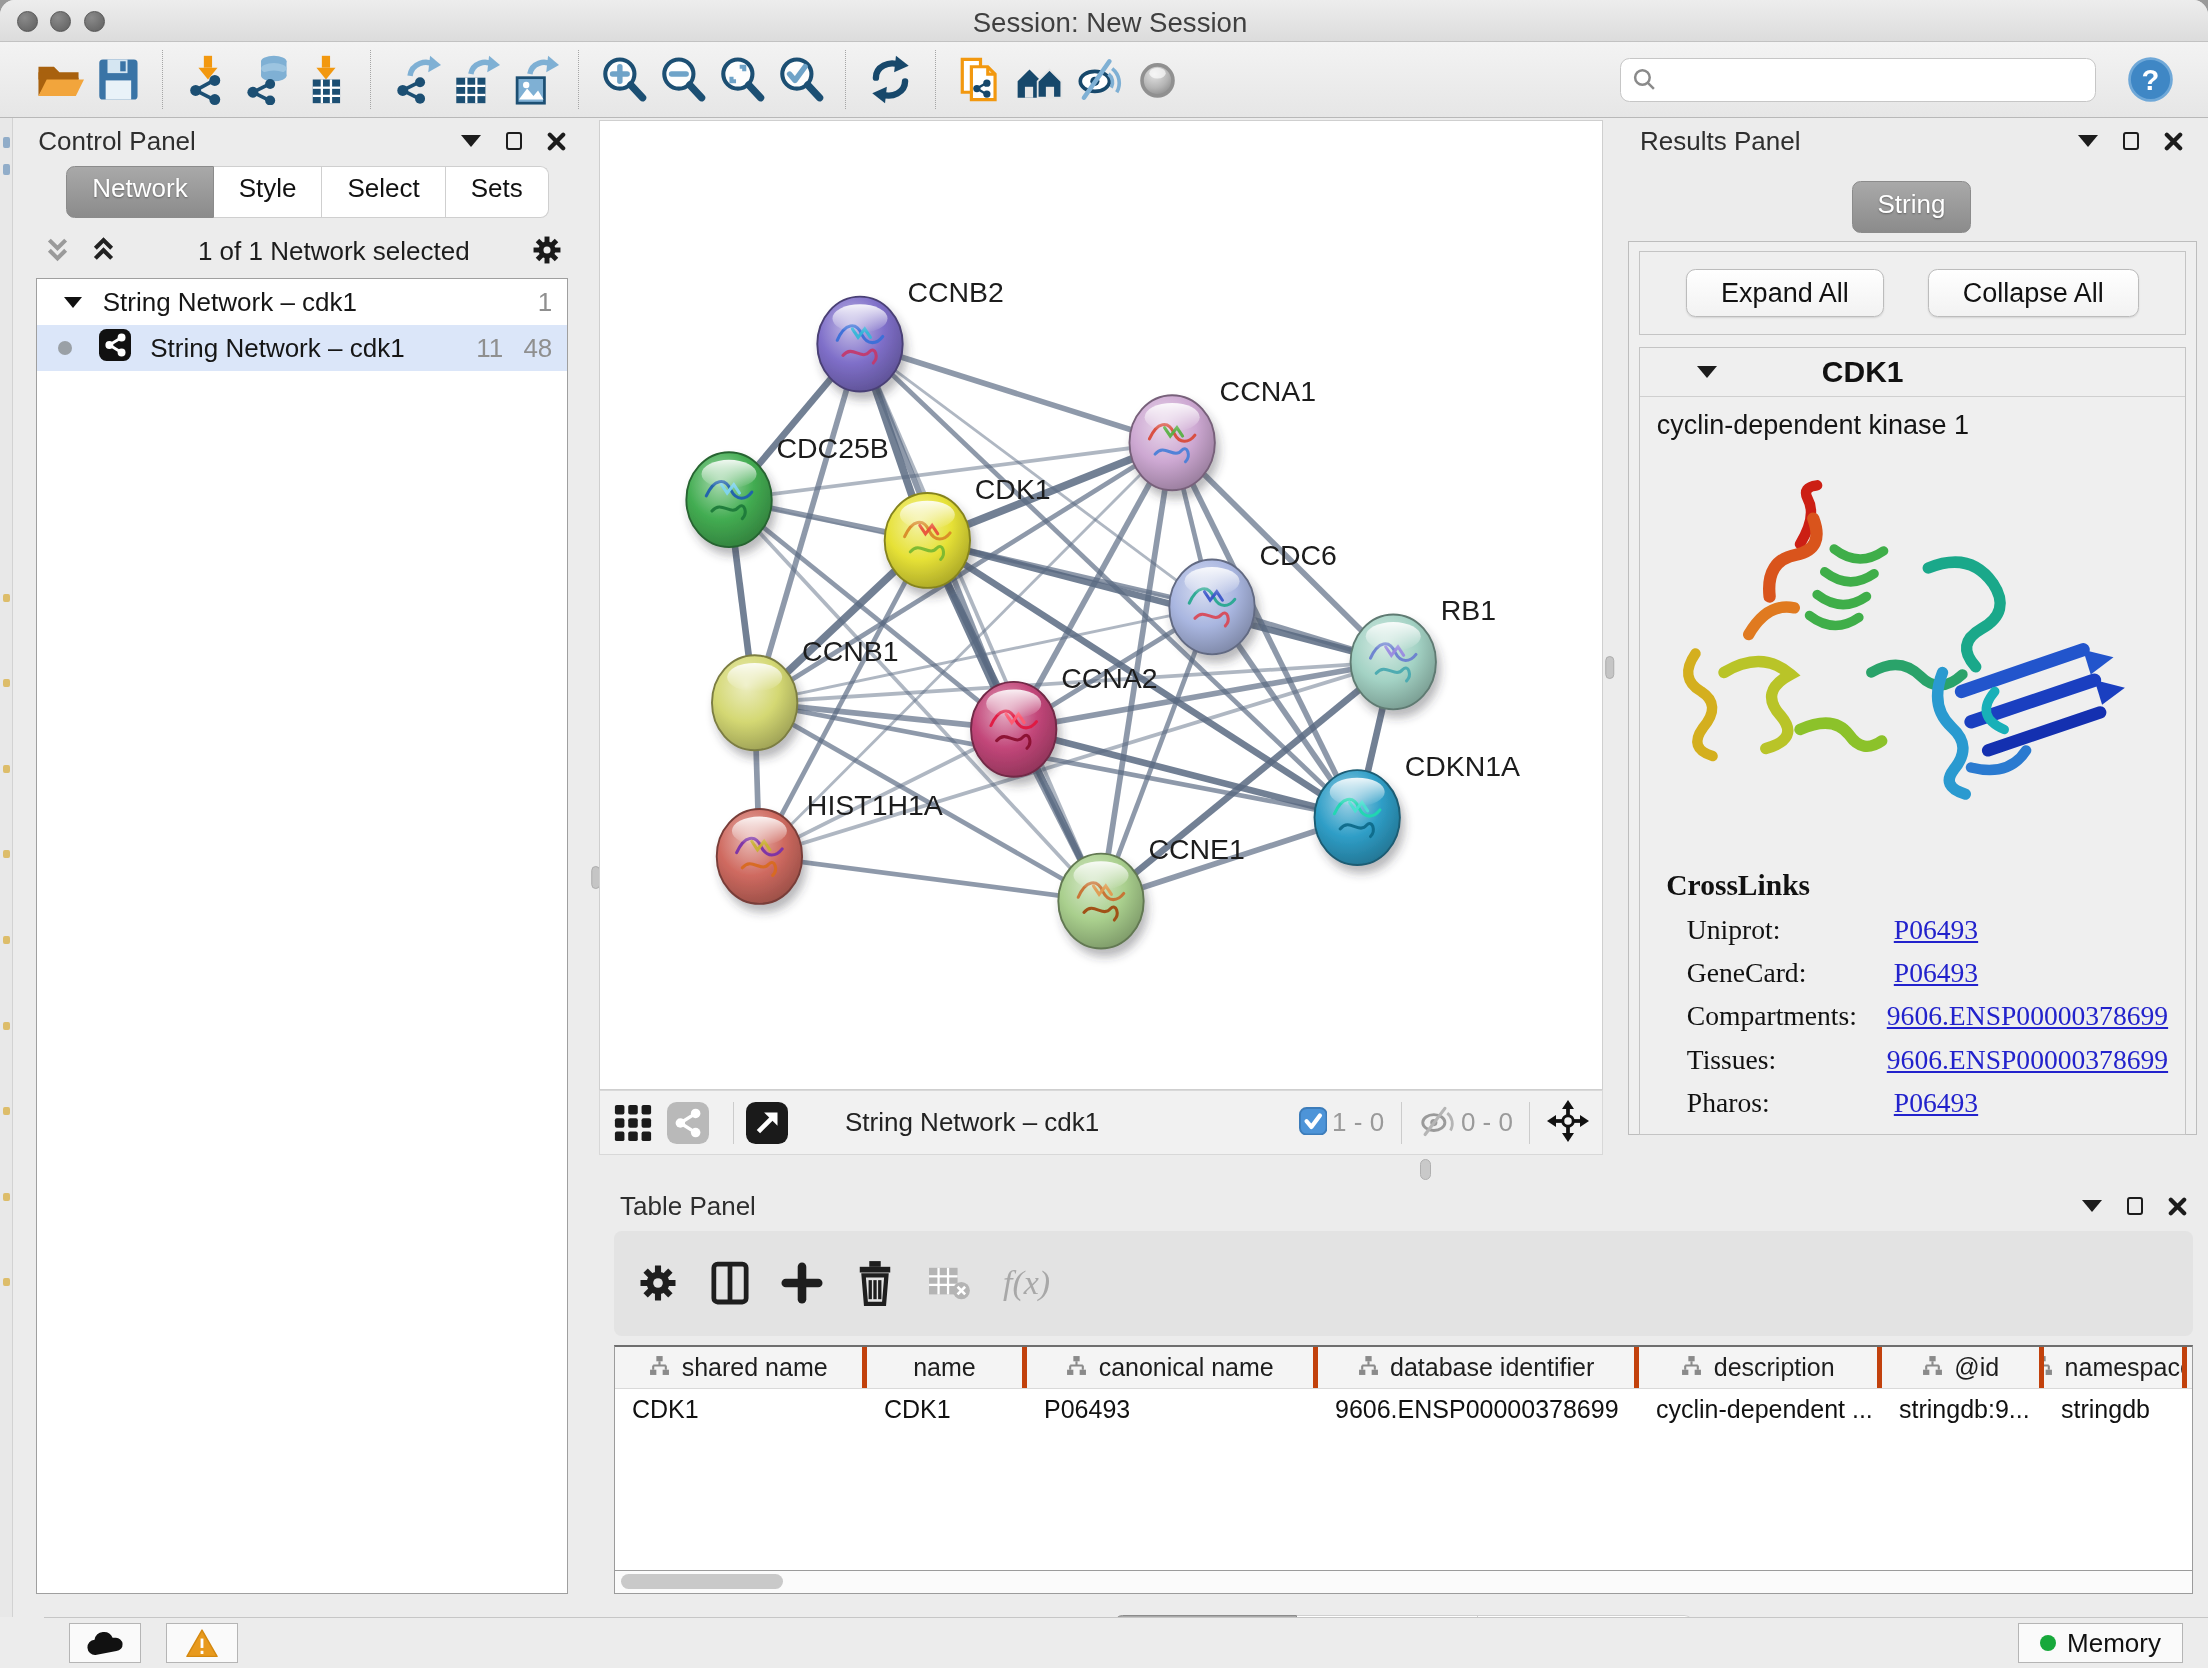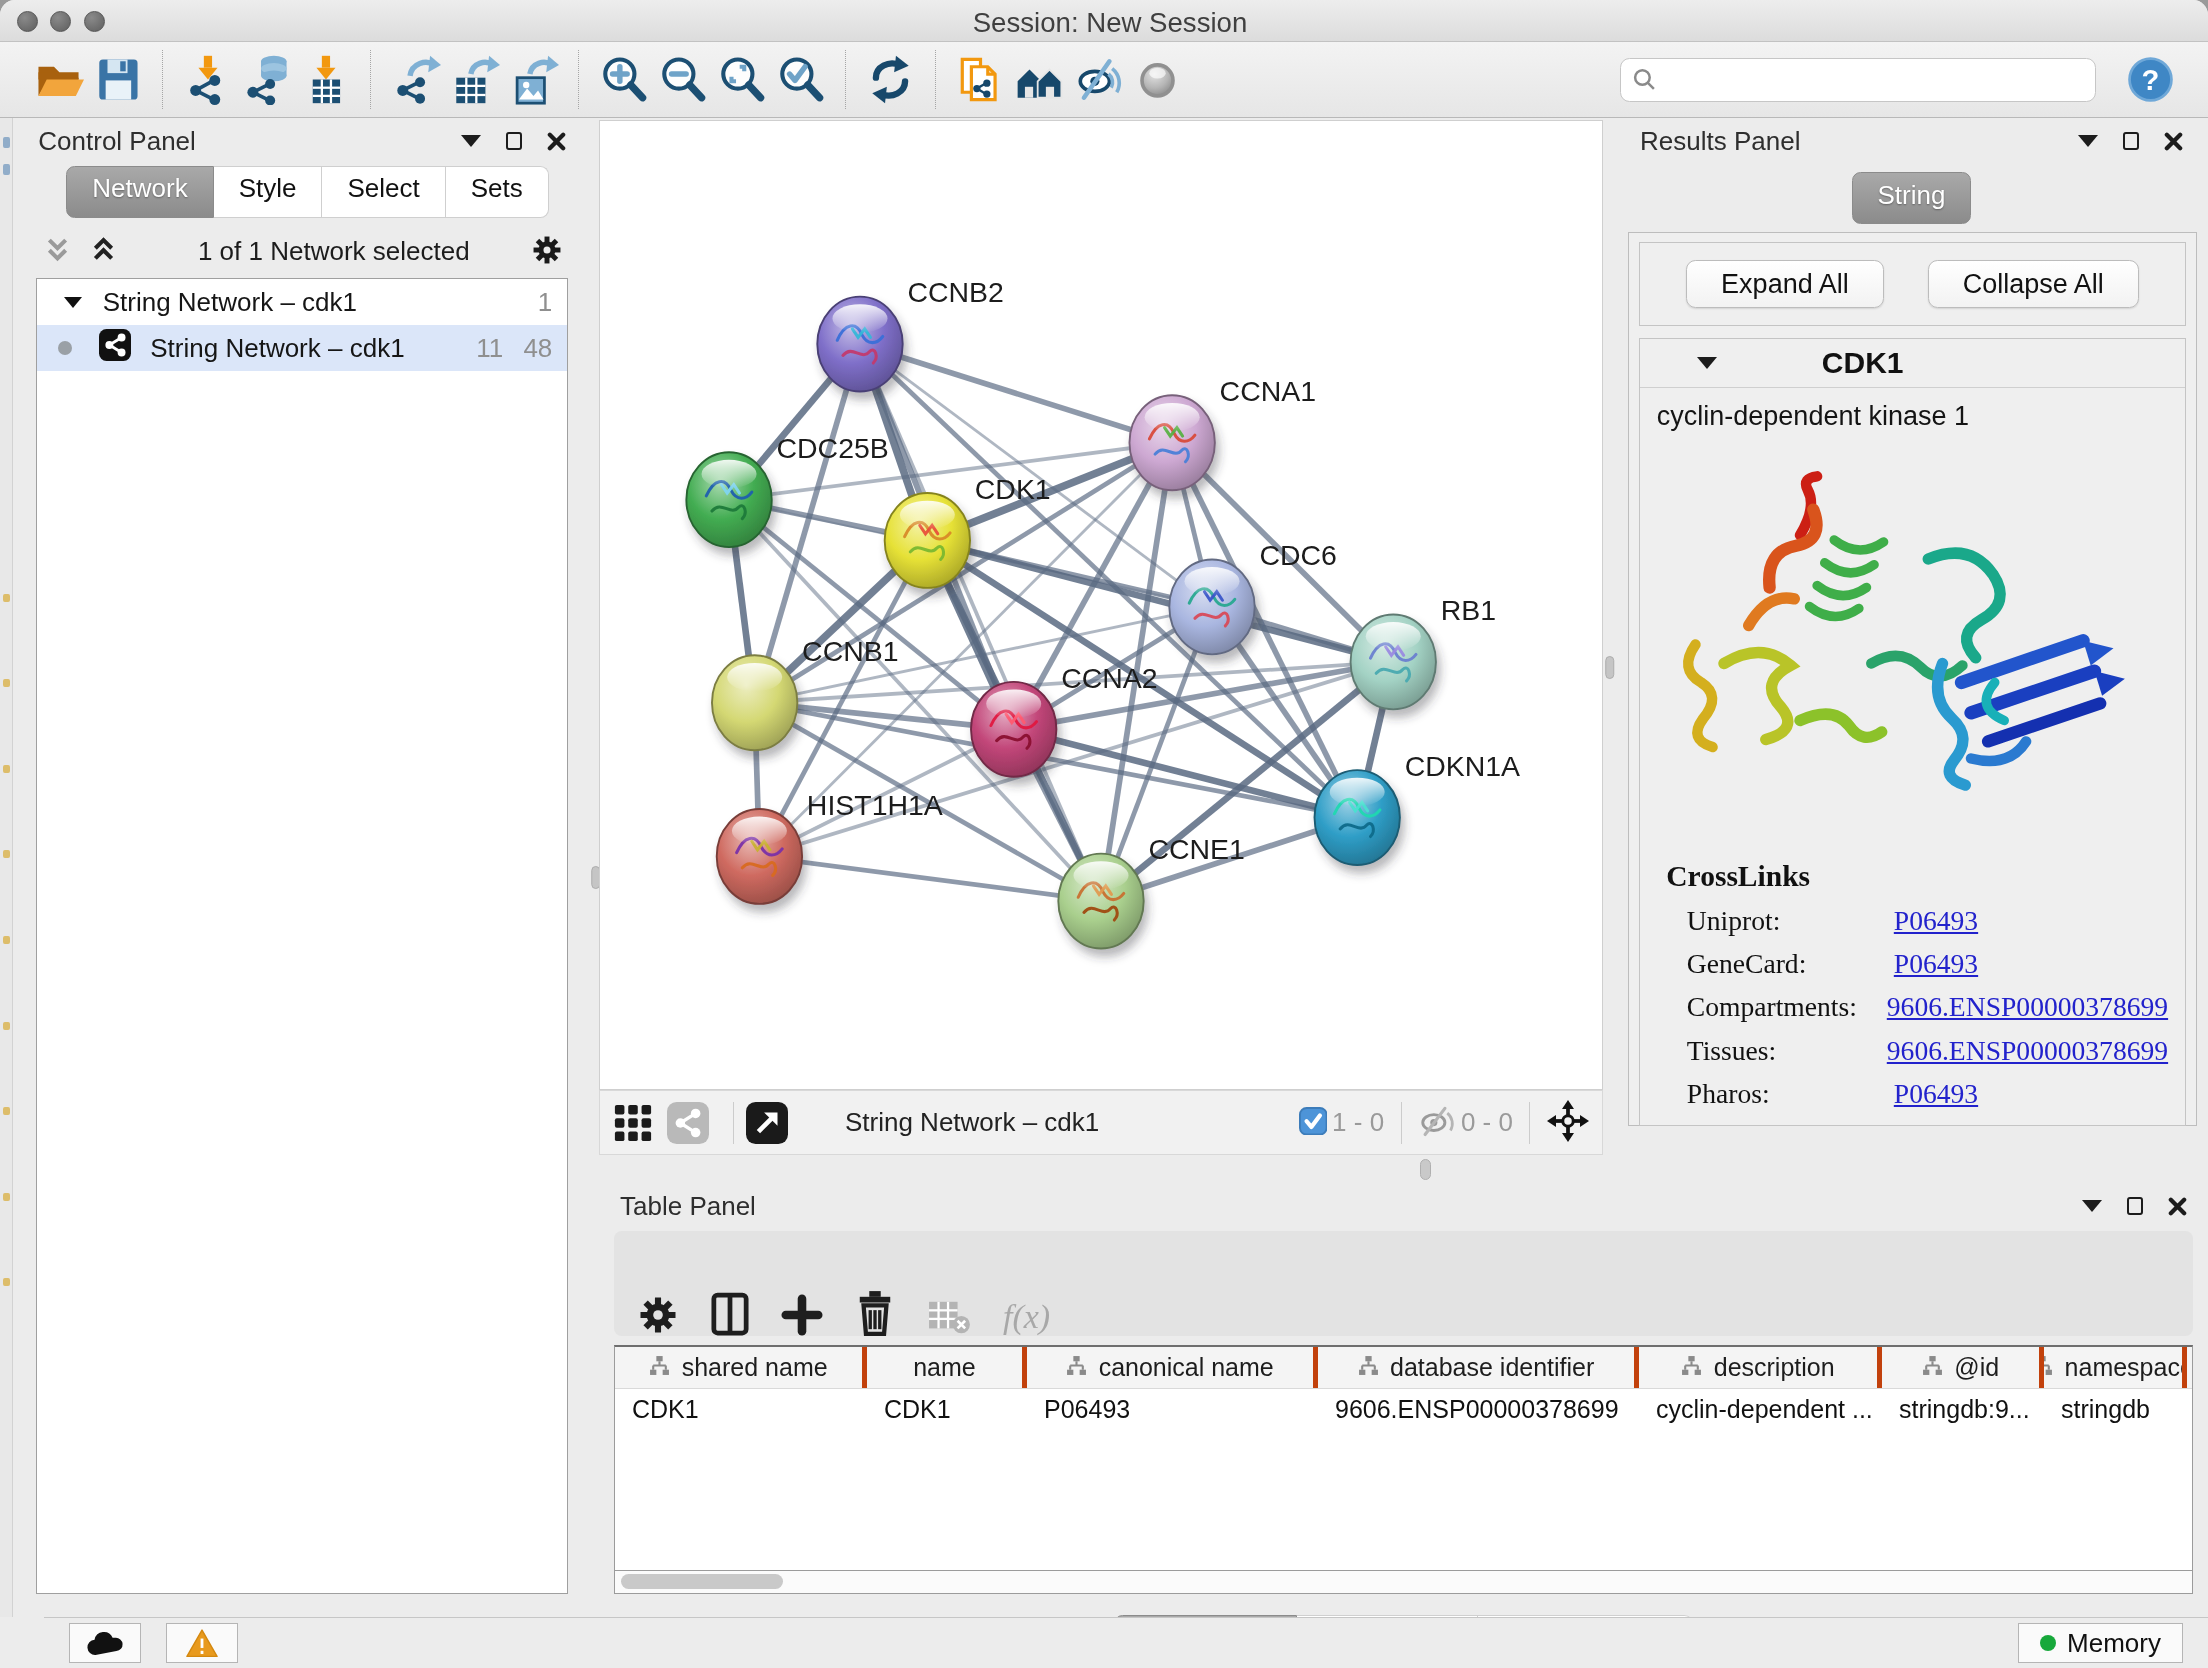--- a/index.html
+++ b/index.html
@@ -80,41 +80,41 @@
   .net-footer { position:absolute; left:599px; top:1090px; width:1004px; height:65px; background:#f1f1f1;
     border:1px solid #d8d8d8; display:flex; align-items:center; padding:0 13.3px; }
   .nf-btn { display:flex; align-items:center; justify-content:center; margin-right:13.3px; }
   .nf-sep { width:0; height:42px; border-left:1px solid #cccccc; margin:0 11.4px; }
   .nf-title { font-size:26px; color:#222; margin-left:44px; }
   .nf-right { margin-left:auto; display:flex; align-items:center; gap:5px; }
   .nf-count { font-size:26px; color:#9a9a9a; }
 
   
   .results { position:absolute; left:1615px; top:120px; right:0; height:1035px; background:#ececec; }
-  .res-tabwrap { display:flex; justify-content:center; margin-top:10px; }
+  .res-tabwrap { display:flex; justify-content:center; margin-top:19px; }
   .res-box { margin:7.6px 11.4px 0 13.3px; background:#efefef; border:1px solid #bdbdbd; height:894px; padding:9.5px; }
   .res-actions { border:1px solid #c4c4c4; background:#efefef; padding:17px 0; display:flex; justify-content:center; gap:44px; }
   .push-btn { background:linear-gradient(#ffffff,#f2f2f2); border:1px solid #bcbcbc; border-radius:9.5px;
     font-size:27px; color:#111; padding:7.6px 34px; box-shadow:0 1px 1.9px rgba(0,0,0,.12); }
   .gene-box { margin-top:11.4px; border:1px solid #c4c4c4; height:788px; background:#efefef; }
   .gene-head { display:flex; align-items:center; height:49px; border-bottom:1px solid #cfcfcf; padding:0 57px; }
   .gene-head .tri-down { margin-right:105px; }
   .gene-symbol { font-size:30px; font-weight:bold; color:#111; }
   .gene-body { padding:13.3px 17px; }
   .gene-desc { font-size:27px; color:#141414; }
   .structure { margin:13.3px auto 0 auto; width:495px; height:380px; }
   .xl-head { font-family:"Liberation Serif", serif; font-weight:bold; font-size:29.5px; color:#111; margin:32px 0 5.7px 9.5px; }
   .xl-row { display:flex; font-family:"Liberation Serif", serif; font-size:27.6px; margin:11.4px 0 0 30px; }
   .xl-row .xl-label { width:207px; color:#111; }
   .xl-row a { color:#2222cc; text-decoration:underline; }
 
   
   .table-panel { position:absolute; left:599px; top:1185px; right:0; bottom:51px; background:#ececec; }
   .tp-toolbar { margin:3.8px 15px 0 15px; height:105px; background:#e3e3e3; border-radius:7.6px;
-    display:flex; align-items:flex-end; padding:0 23px; gap:32px; }
+    display:flex; align-items:center; padding:0 23px; gap:32px; }
   .tp-btn svg { display:block; }
   .fx { font-family:"Liberation Serif", serif; font-style:italic; font-size:34px; color:#a8a8a8; }
   .grid-table { margin:9.5px 15px 0 15px; background:#fff; border:1px solid #9b9b9b; border-top:2.9px solid #6e6e6e; height:226px; overflow:hidden; }
   .thead { display:flex; background:#f4f4f4; border-bottom:1.9px solid #d9d9d9; height:42px; }
   .th { display:flex; align-items:center; justify-content:center; gap:11.4px; font-size:25px; color:#1d1d1d;
     border-right:5px solid #c2410c; overflow:hidden; white-space:nowrap; flex:0 0 auto; }
   .trow { display:flex; height:40px; align-items:center; }
   .td { padding-left:17px; font-size:25px; color:#111; white-space:nowrap; overflow:hidden; flex:0 0 auto; }
   .hscroll { margin:0 15px; height:23px; background:#fbfbfb; border:1px solid #9b9b9b; border-top:none; position:relative; }
   .hthumb { position:absolute; left:5.7px; top:2.9px; width:162px; height:15px; background:#c9c9c9; border-radius:7.6px; }

